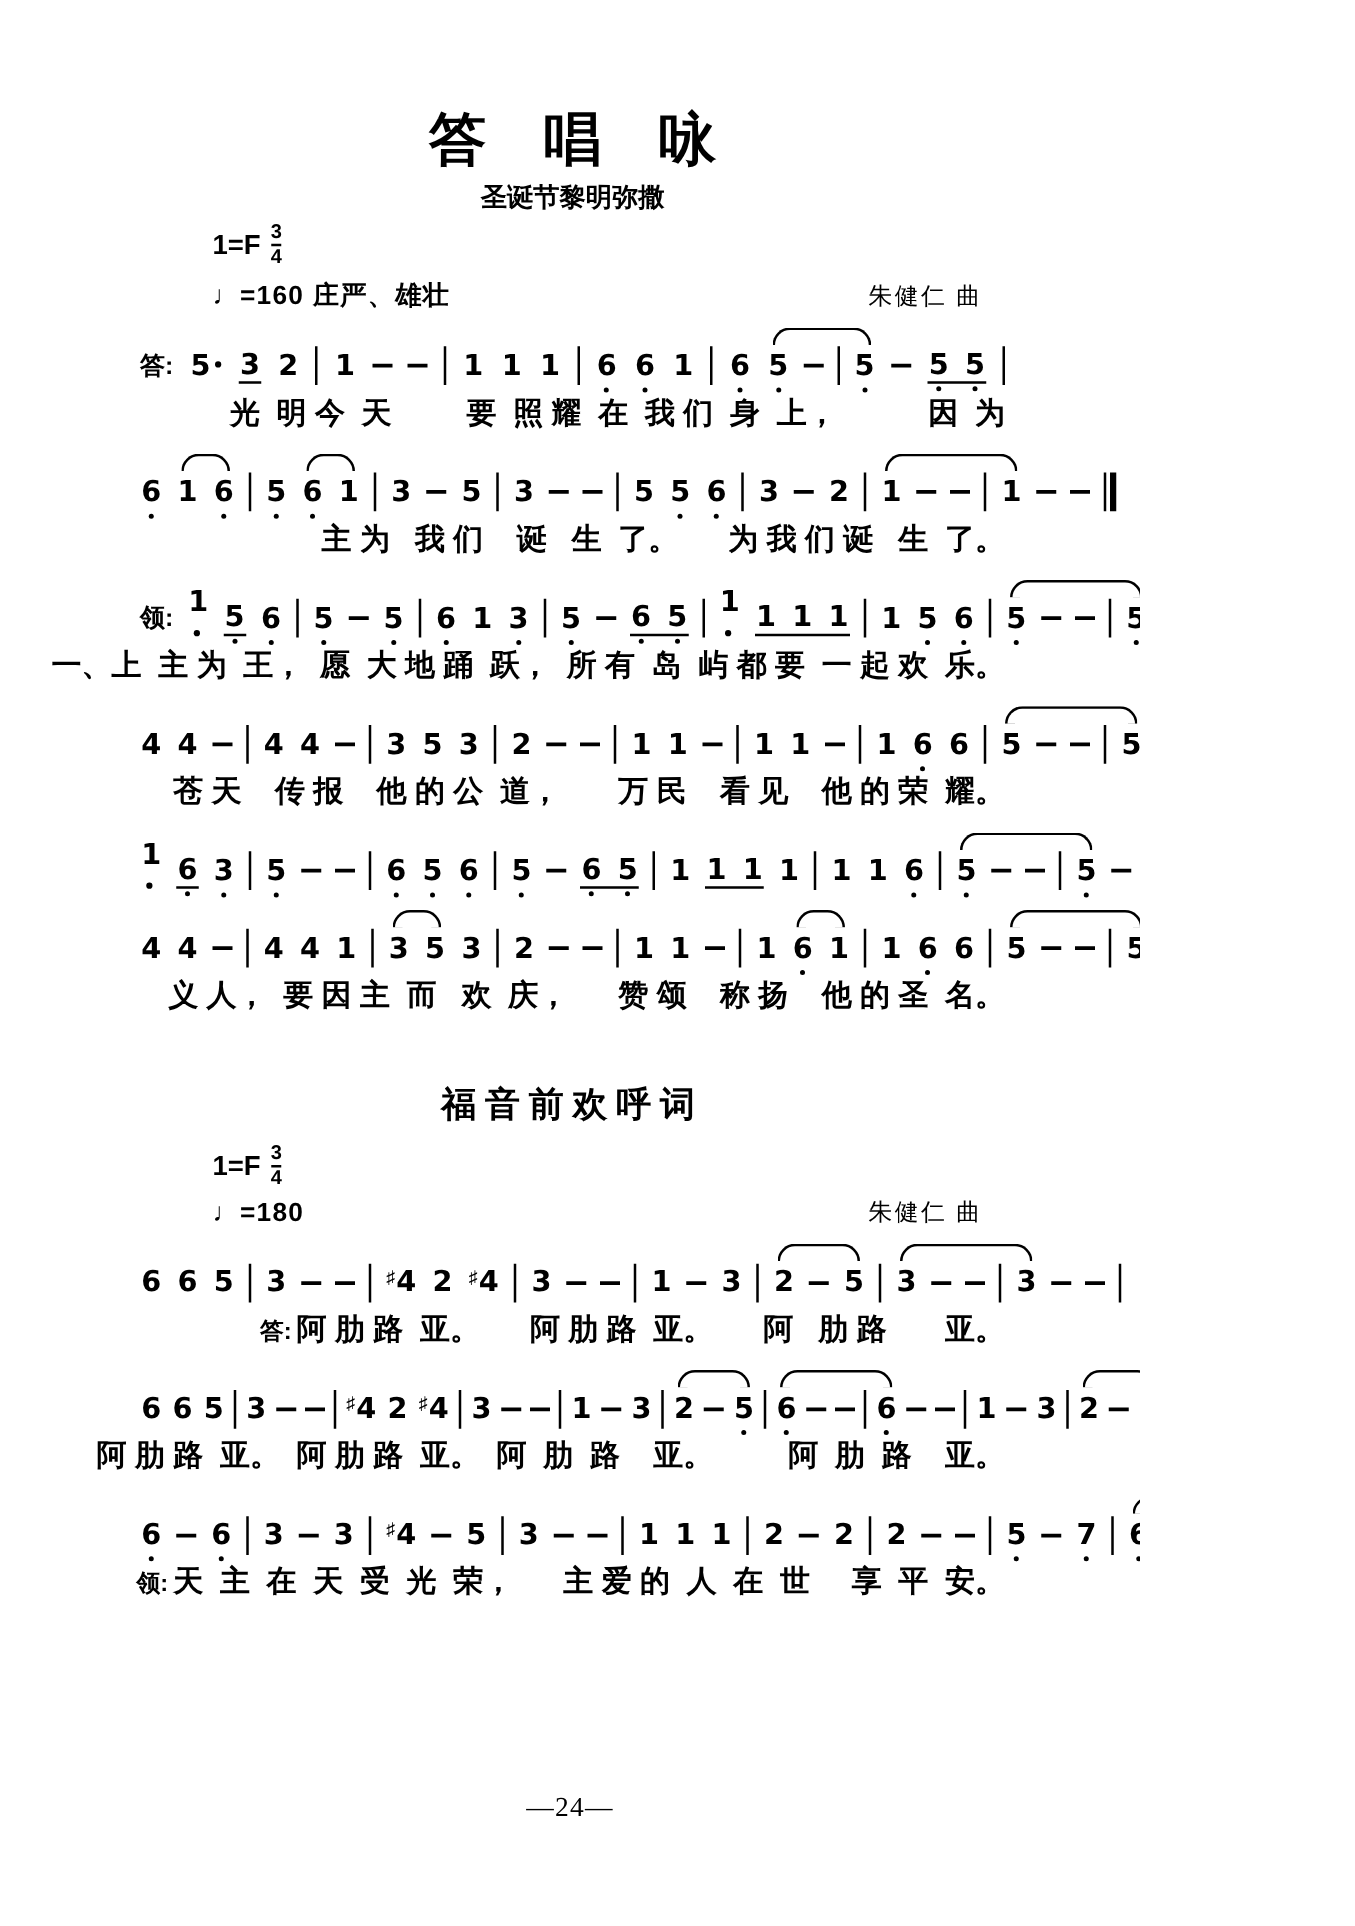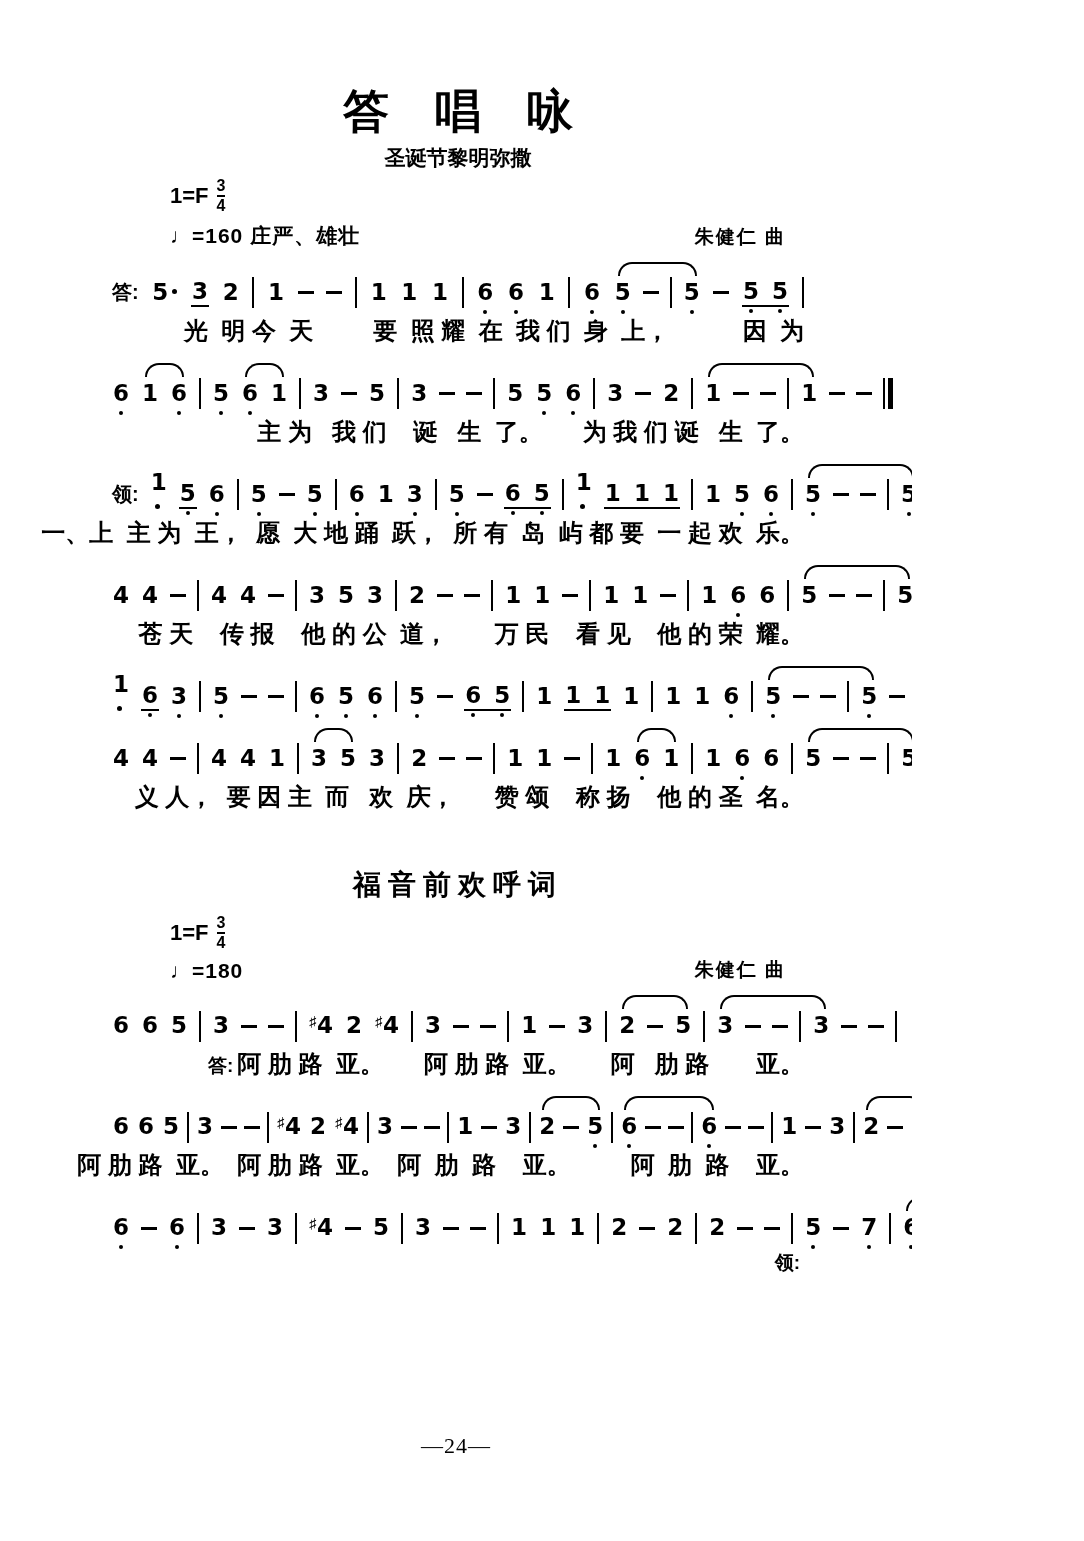--- a/index.html
+++ b/index.html
@@ -16,21 +16,21 @@
   }
   .song-title.spaced{letter-spacing:7px;}
   .subtitle{text-align:center;font-size:21px;font-weight:bold;margin:5px 0 0 0;
     font-family:"Liberation Serif","DejaVu Serif",serif;}
   .meta{display:flex;justify-content:space-between;align-items:flex-end;margin:6px 0 0 0;}
   .meta-left{padding-left:58px;}
   .keyrow{font-size:22px;font-weight:bold;display:flex;align-items:center;gap:8px;line-height:1;}
   .ts{display:inline-flex;flex-direction:column;align-items:center;font-size:16px;line-height:1;}
   .ts-bottom{border-top:2px solid #000;padding-top:1px;margin-top:1px;}
   .temporow{font-size:21px;font-weight:bold;margin-top:8px;letter-spacing:1px;}
-  .composer{font-size:19px;font-weight:bold;padding-right:18px;letter-spacing:2px;}
+  .composer{font-size:19px;font-weight:normal;padding-right:18px;letter-spacing:2px;}
 
   
   .notes-row{
     --g:11px;
     display:flex;align-items:center;justify-content:space-between;
     height:38px;margin-top:24px;gap:var(--g);
   }
   .notes-row.tight{--g:7px;justify-content:flex-start;}
   .line-label{font-size:20px;font-weight:bold;white-space:nowrap;flex:0 0 auto;}
   .note{position:relative;display:inline-block;font-size:23px;font-weight:bold;line-height:1.1;padding:0 1px;}
@@ -513,18 +513,18 @@
             <span class="dash"></span>
             <span class="bar"></span>
             <span class="note low"><span class="digit">6</span></span>
           </span>
           <span class="dash"></span>
           <span class="dash"></span>
           <span class="dbar">
             <span class="bar"></span>
           </span>
         </div>
-        <div class="lyrics-row"><span class="line-label">领:</span></div>
+        <div class="lyrics-row"><span class="line-label">领:</span><span class="lyrics-text">天  主  在  天  受  光  荣，      主 爱 的  人  在  世     享  平  安。</span></div>
       </div>
   </section>
 
   <div class="footer">—24—</div>
 </div>
 
 </body></html>

